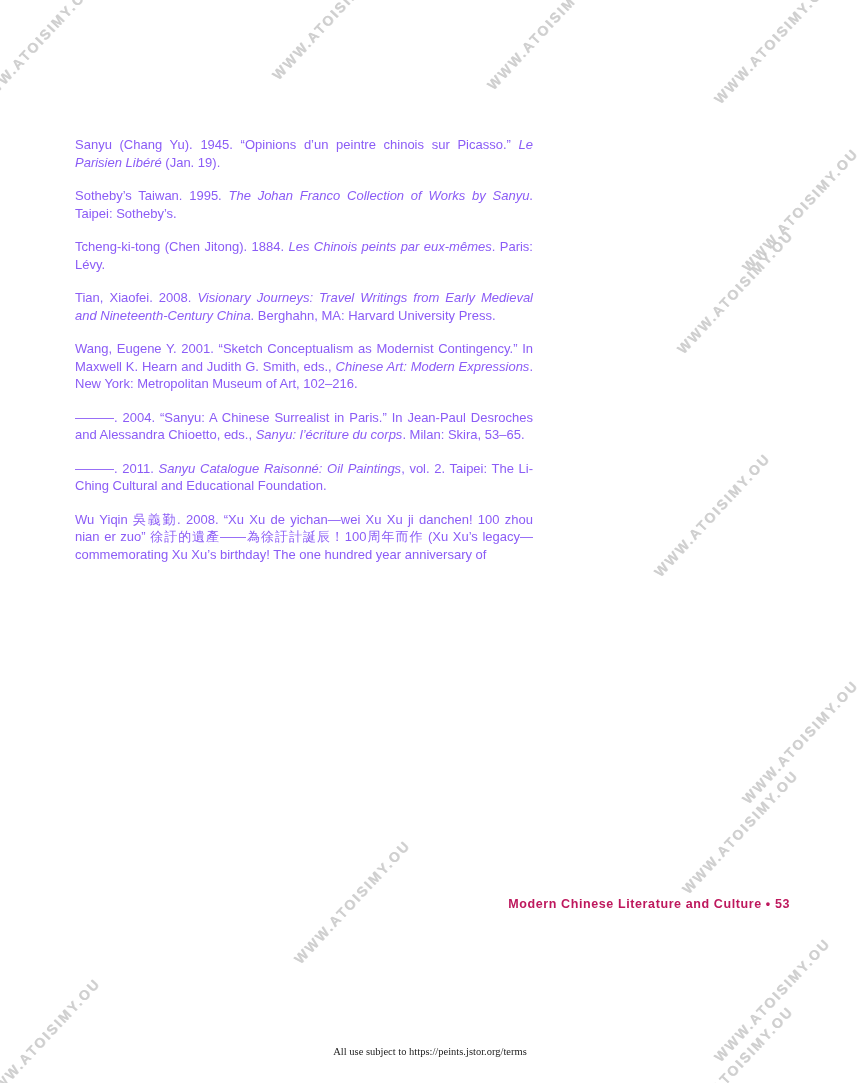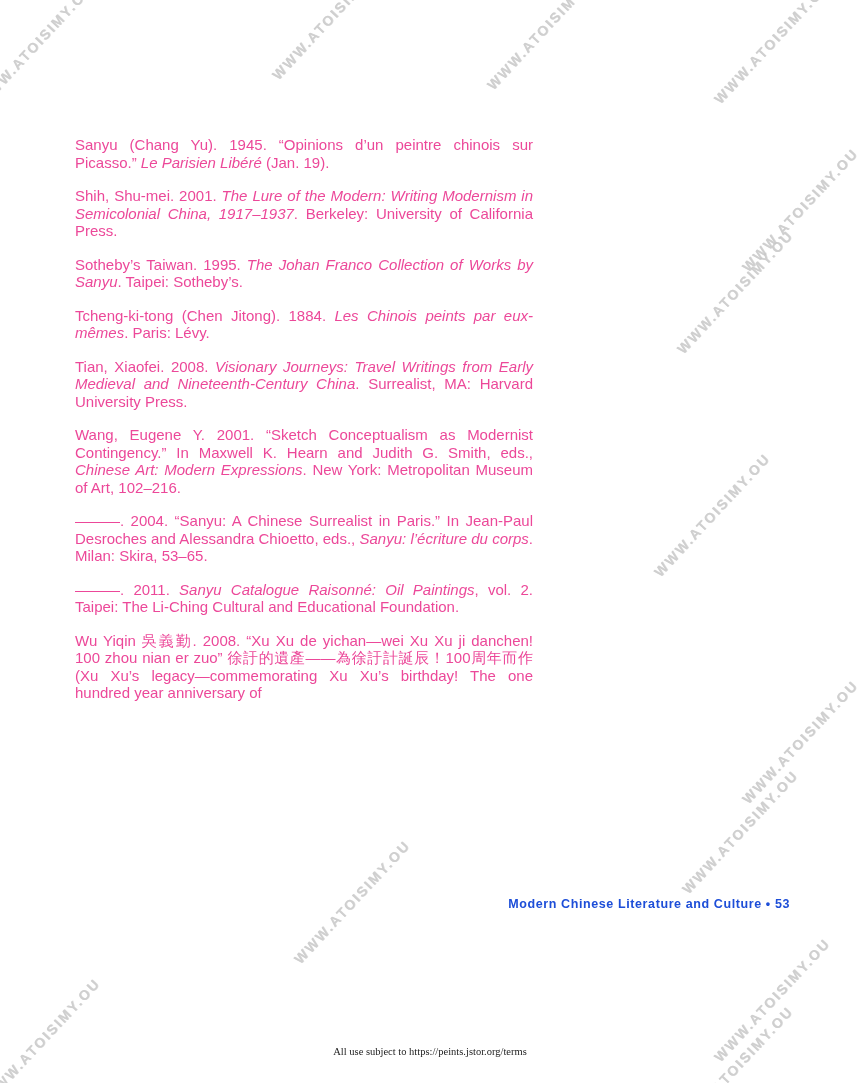--- a/index.html
+++ b/index.html
@@ -42,40 +42,40 @@
   .w13 { left: 735px; top: 1068px;}
 
   
   .refs {
     position: absolute;
     left: 75px;
     top: 136px;
     width: 458px;
   }
   .ref {
-    font-size: 15px;
+    font-size: 13px;
     line-height: 17.5px;
     margin-bottom: 16px;
     text-align: justify;
     text-align-last: left;
-    color: #ec4899;
+    color: #8b5cf6;
   }
   .ref .it { font-style: italic; }
 
   
   .running-footer {
     position: absolute;
     top: 897px;
     left: 0;
     right: 70px;
     text-align: right;
     font-weight: bold;
     font-size: 12.5px;
     letter-spacing: 0.6px;
-    color: #1d4ed8;
+    color: #be185d;
   }
 
   
   .jstor-footer {
     position: absolute;
     left: 0;
     right: 0;
     top: 1044px;
     text-align: center;
     font-family: "Liberation Serif", serif;
@@ -104,24 +104,23 @@
   <span class="wm w7">WWW.ATOISIMY.OU</span>
   <span class="wm w8">WWW.ATOISIMY.OU</span>
   <span class="wm w9">WWW.ATOISIMY.OU</span>
   <span class="wm w10">WWW.ATOISIMY.OU</span>
   <span class="wm w11">WWW.ATOISIMY.OU</span>
   <span class="wm w12">WWW.ATOISIMY.OU</span>
   <span class="wm w13">WWW.ATOISIMY.OU</span>
 
   <div class="refs">
       <p class="ref"><span>Sanyu (Chang Yu). 1945. “Opinions d’un peintre chinois sur Picasso.” </span><span class="it">Le Parisien Libéré</span><span> (Jan. 19).</span></p>
-      <p class="ref"><span>Shih, Shu-mei. 2001. </span><span class="it">The Lure of the Modern: Writing Modernism in Semicolonial China, 1917–1937</span><span>. Berkeley: University of California Press.</span></p>
       <p class="ref"><span>Sotheby’s Taiwan. 1995. </span><span class="it">The Johan Franco Collection of Works by Sanyu</span><span>. Taipei: Sotheby’s.</span></p>
       <p class="ref"><span>Tcheng-ki-tong (Chen Jitong). 1884. </span><span class="it">Les Chinois peints par eux-mêmes</span><span>. Paris: Lévy.</span></p>
-      <p class="ref"><span>Tian, Xiaofei. 2008. </span><span class="it">Visionary Journeys: Travel Writings from Early Medieval and Nineteenth-Century China</span><span>. Surrealist, MA: Harvard University Press.</span></p>
+      <p class="ref"><span>Tian, Xiaofei. 2008. </span><span class="it">Visionary Journeys: Travel Writings from Early Medieval and Nineteenth-Century China</span><span>. Berghahn, MA: Harvard University Press.</span></p>
       <p class="ref"><span>Wang, Eugene Y. 2001. “Sketch Conceptualism as Modernist Contingency.” In Maxwell K. Hearn and Judith G. Smith, eds., </span><span class="it">Chinese Art: Modern Expressions</span><span>. New York: Metropolitan Museum of Art, 102–216.</span></p>
       <p class="ref"><span>———. 2004. “Sanyu: A Chinese Surrealist in Paris.” In Jean-Paul Desroches and Alessandra Chioetto, eds., </span><span class="it">Sanyu: l’écriture du corps</span><span>. Milan: Skira, 53–65.</span></p>
       <p class="ref"><span>———. 2011. </span><span class="it">Sanyu Catalogue Raisonné: Oil Paintings</span><span>, vol. 2. Taipei: The Li-Ching Cultural and Educational Foundation.</span></p>
       <p class="ref"><span>Wu Yiqin 吳義勤. 2008. “Xu Xu de yichan—wei Xu Xu ji danchen! 100 zhou nian er zuo” 徐訏的遺產——為徐訏計誕辰！100周年而作 (Xu Xu’s legacy—commemorating Xu Xu’s birthday! The one hundred year anniversary of</span></p>
     </div>
 
   <div class="running-footer">Modern Chinese Literature and Culture • 53</div>
 
   <div class="jstor-footer">
     <div>All use subject to https://peints.jstor.org/terms</div>

